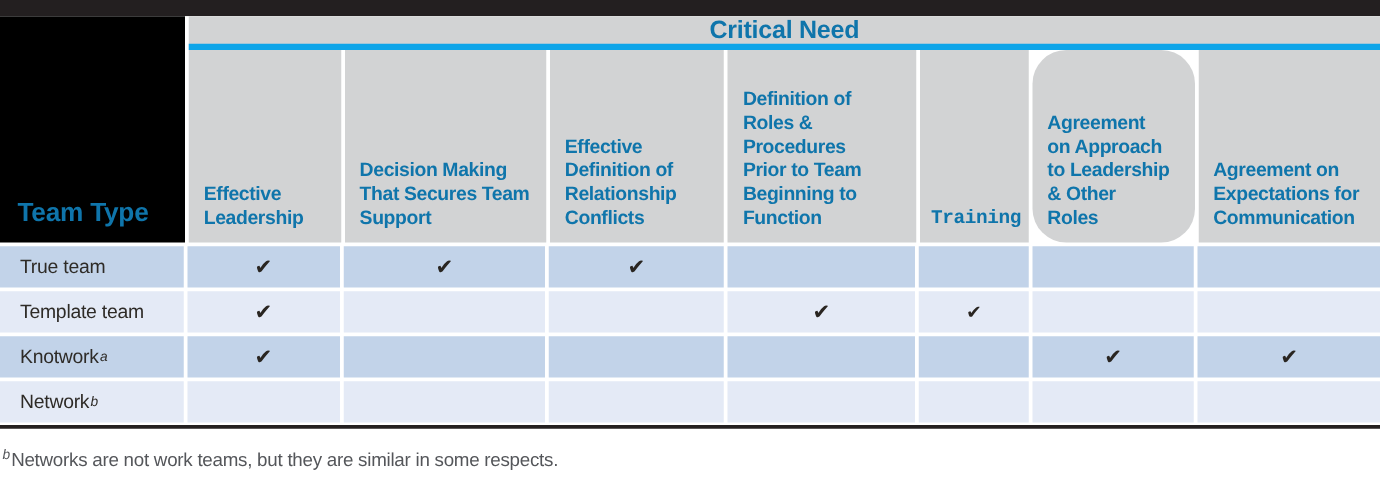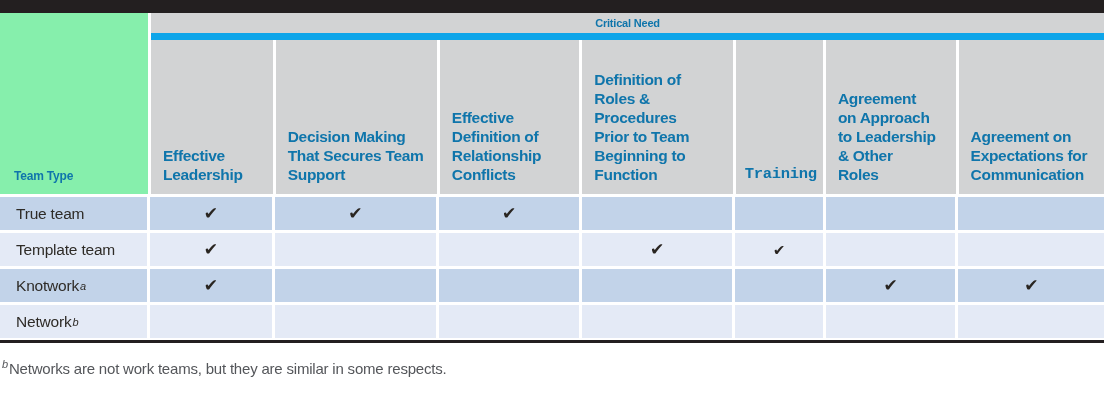--- a/index.html
+++ b/index.html
@@ -16,59 +16,59 @@
     letter-spacing: -0.2px;
   }
   .bar { background: #231f20; }
   .bar-top { height: 13px; }
   .bar-bottom { height: 3px; }
 
   
   .header { display: flex; gap: 3px; height: 181px; background: #ffffff; }
   .corner {
     width: 148px;
-    background: #86efac;
+    background: #000000;
     display: flex;
     align-items: flex-end;
     padding: 0 6px 11px 14px;
     color: #0f75ab;
     font-weight: 700;
-    font-size: 12px;
+    font-size: 21px;
   }
   .hright { width: 953px; display: flex; flex-direction: column; }
   .spanner {
     height: 27px;
     background: #d2d3d4;
-    border-bottom: 7px solid #0ea5e9;
+    border-bottom: 5px solid #0ea5e9;
     display: flex;
     align-items: center;
     justify-content: center;
     color: #0f75ab;
     font-weight: 700;
-    font-size: 11px;
+    font-size: 20px;
   }
   .hcols { display: flex; gap: 3px; flex: 1; }
   .hcell {
     background: #d2d3d4;
     display: flex;
     align-items: flex-end;
     color: #0f75ab;
     font-weight: 700;
     font-size: 15.5px;
     line-height: 19px;
     letter-spacing: -0.3px;
     padding: 0 10px 10px 12px;
   }
   
   .w1 { width: 148px; } .w2 { width: 123px; } .w3 { width: 163px; }
   .w4 { width: 141px; } .w5 { width: 152px; } .w6 { width: 88px; font-family: Liberation Mono, monospace; }
   .w7 { width: 131px; } .w8 { width: 147px; }
   .hcell.w5 { padding-right: 27px; }
   .hcell.w6 { padding-left: 9px; padding-right: 4px; }
-  .hcell.w7 { padding-right: 20px; }
+  .hcell.w7 { padding-right: 20px; border-radius: 27px; }
   .hcell.w8 { padding-right: 12px; }
 
   
   .row { display: flex; gap: 3px; height: 33px; margin-top: 3px; }
   .row-dark .cell { background: #c2d3e9; }
   .row-light .cell { background: #e4eaf6; }
   .cell { height: 100%; }
   .label-cell {
     display: flex;
     align-items: center;

